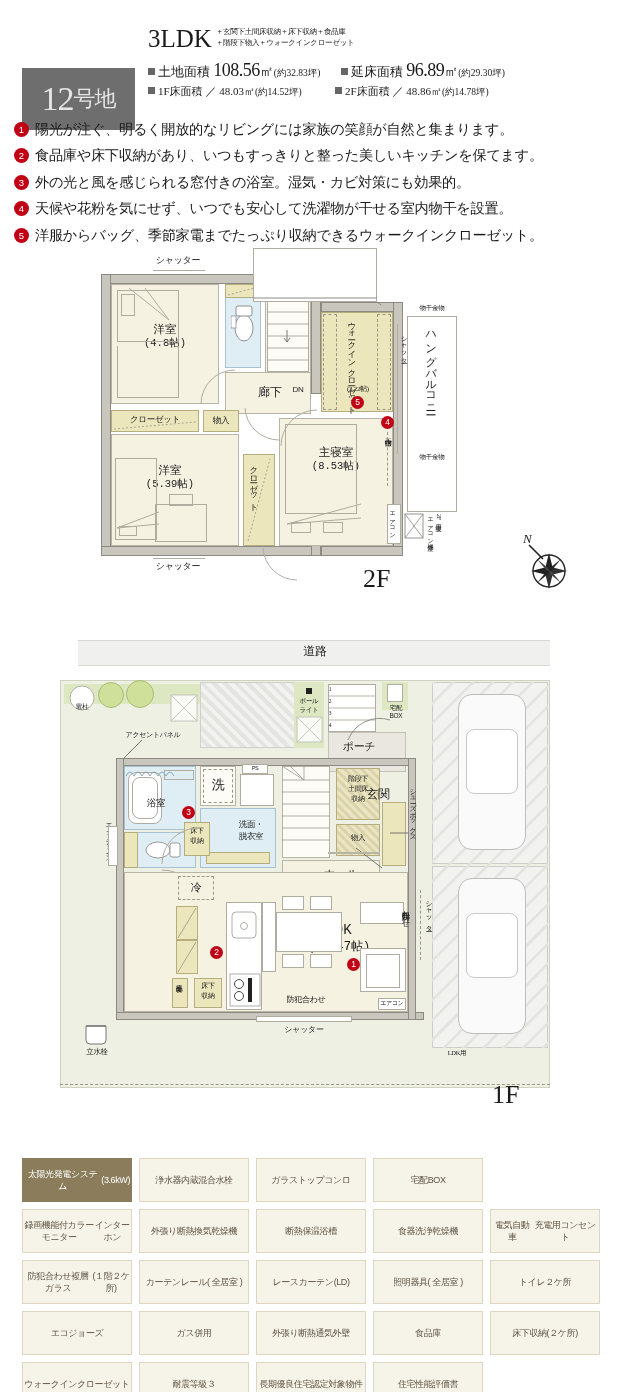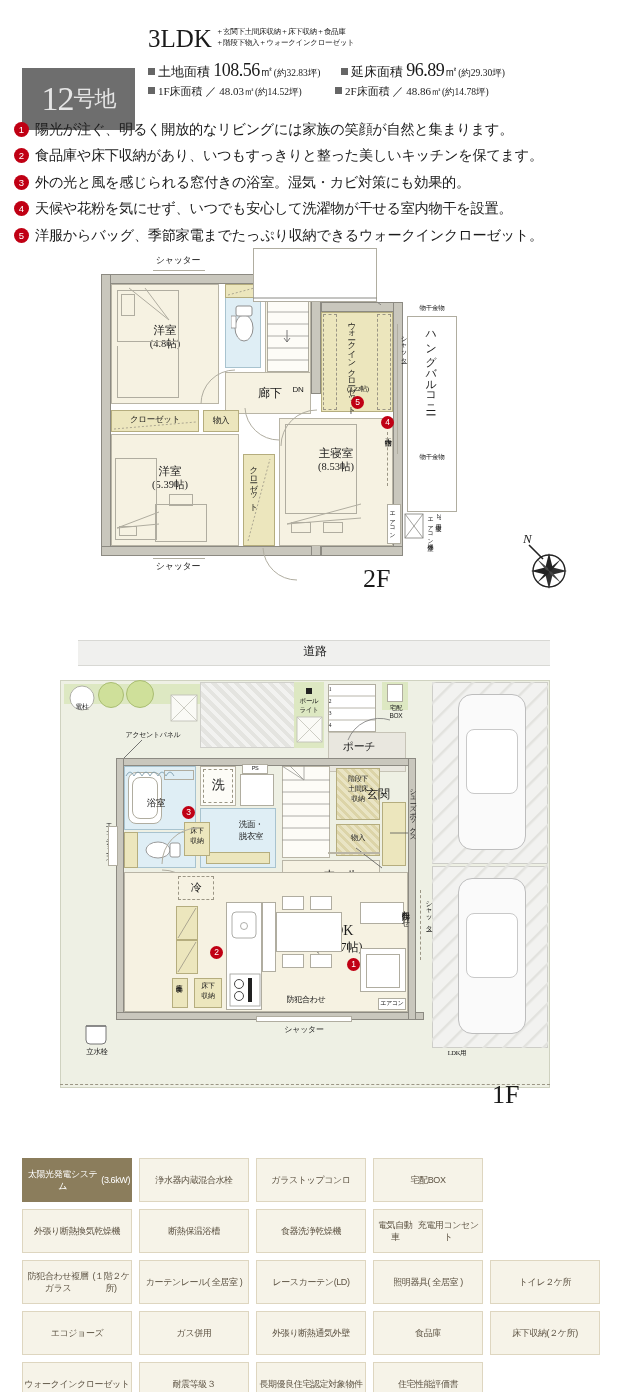--- a/index.html
+++ b/index.html
@@ -83,21 +83,21 @@
     line-height: 1.1;
     text-align: center;
     white-space: nowrap;
     letter-spacing: -0.3px;
   }
   .txt.v {
     writing-mode: vertical-rl;
     white-space: nowrap;
     text-align: left;
   }
-  .roomname { position: absolute; text-align: center; font-size: 11.5px; line-height: 1.25; white-space: nowrap; }
+  .roomname { position: absolute; text-align: center; font-size: 11.5px; line-height: 1.25; white-space: nowrap; font-family: Liberation Mono, monospace; }
   .roomname .sz { font-size: 10.5px; }
   .marker {
     position: absolute;
     width: 13px; height: 13px; border-radius: 50%;
     background: #c00014; color: #fff;
     font-size: 8.5px; line-height: 13px; text-align: center;
     font-family: "Liberation Sans", sans-serif;
     z-index: 30;
   }
   .dash { position: absolute; border: 1px dashed #9b9685; }
@@ -636,20 +636,24 @@
       </div>
     <div class="spec-cell">
         <div>浄水器内蔵</div>
         <div>混合水栓</div>
       </div>
     <div class="spec-cell">ガラストップコンロ</div>
     <div class="spec-cell">宅配BOX</div>
   </div>
   <div class="spec-row">
     <div class="spec-cell">
+        <div>録画機能付カラーモニター</div>
+        <div>インターホン</div>
+      </div>
+    <div class="spec-cell">
         <div>外張り断熱</div>
         <div>換気乾燥機</div>
       </div>
     <div class="spec-cell">断熱保温浴槽</div>
     <div class="spec-cell">食器洗浄乾燥機</div>
     <div class="spec-cell">
         <div>電気自動車</div>
         <div>充電用コンセント</div>
       </div>
   </div>

